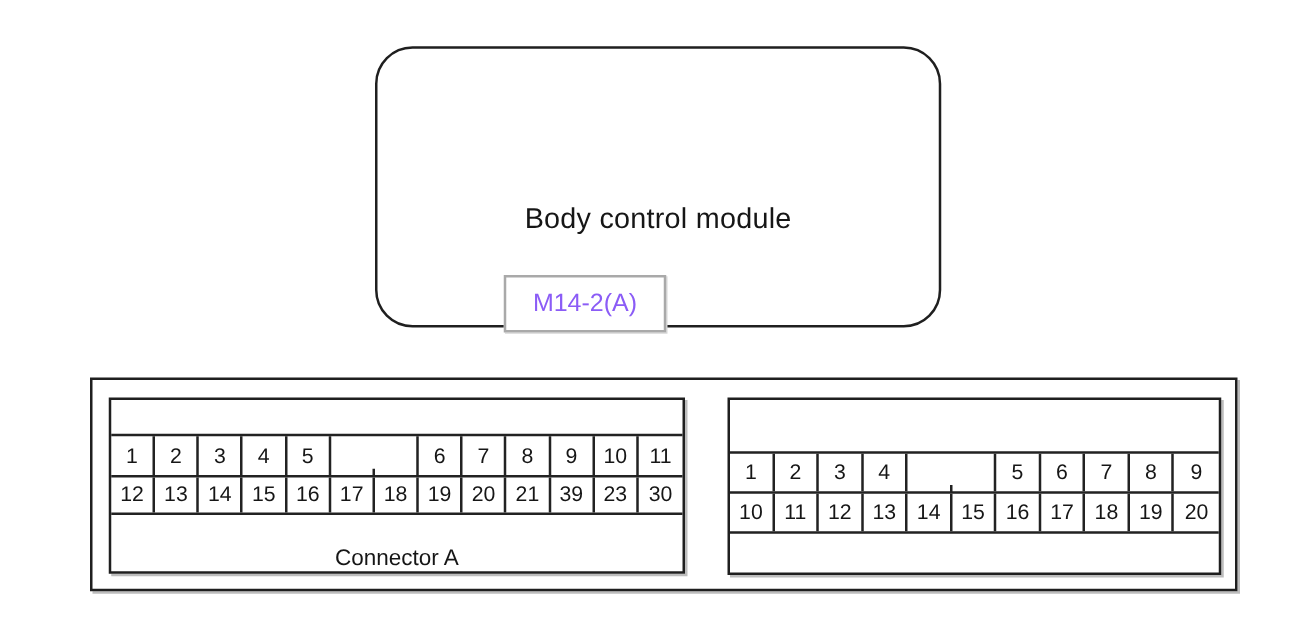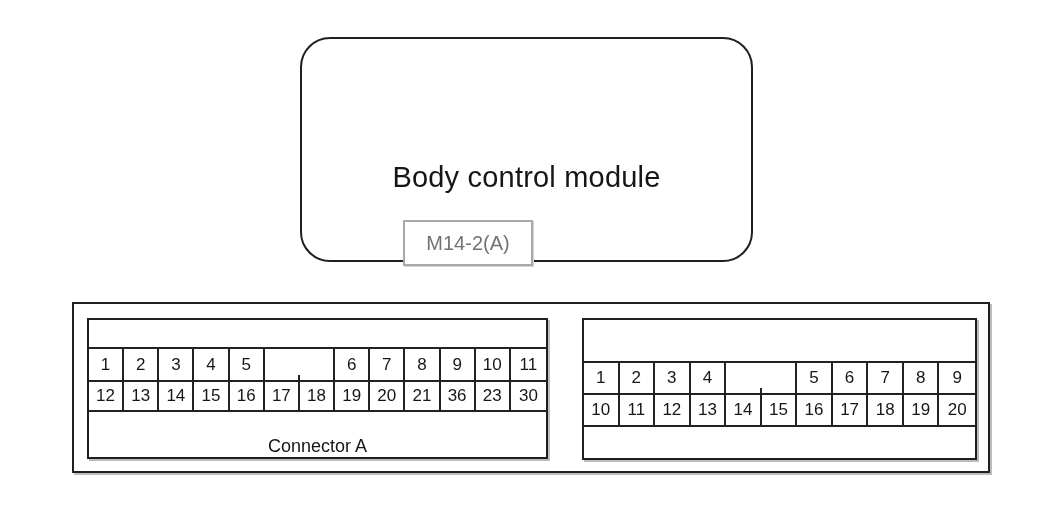--- a/index.html
+++ b/index.html
@@ -19,36 +19,36 @@
     width:453px; height:225px;
     border:2px solid #1f1f1f;
     border-radius:30px;
     background:#ffffff;
     box-sizing:border-box;
   }
   .module-title {
     position:absolute; left:0; top:122px;
     width:100%;
     text-align:center;
-    font-size:29px;
+    font-size:23px;
     letter-spacing:0.2px;
     color:#161616;
   }
   .module-tags {
     position:absolute; left:101px; bottom:-6px;
     display:flex; gap:21px;
   }
   .module-tag {
     width:130px; height:46px;
     box-sizing:border-box;
     background:#ffffff;
     border:2px solid #a9a9a9;
     display:flex; align-items:center; justify-content:center;
     font-size:20px;
-    color:#737373;
+    color:#8b5cf6;
     box-shadow:1px 1px 0 #d6d6d6;
   }
 
   
   .frame {
     position:absolute; left:72px; top:302px;
     width:918px; height:171px;
     box-sizing:border-box;
     border:2px solid #1f1f1f;
     background:#ffffff;
@@ -140,21 +140,21 @@
         <div class="cell">12</div>
         <div class="cell">13</div>
         <div class="cell">14</div>
         <div class="cell">15</div>
         <div class="cell">16</div>
         <div class="cell">17</div>
         <div class="cell">18</div>
         <div class="cell">19</div>
         <div class="cell">20</div>
         <div class="cell">21</div>
-        <div class="cell">36</div>
+        <div class="cell">39</div>
         <div class="cell">23</div>
         <div class="cell">30</div>
       </div>
       <div class="conn-label">Connector A</div>
     </div>
 
     <div class="conn-box conn-b">
       <div class="conn-header"></div>
       <div class="pin-row row1 cols11">
         <div class="cell">1</div>

